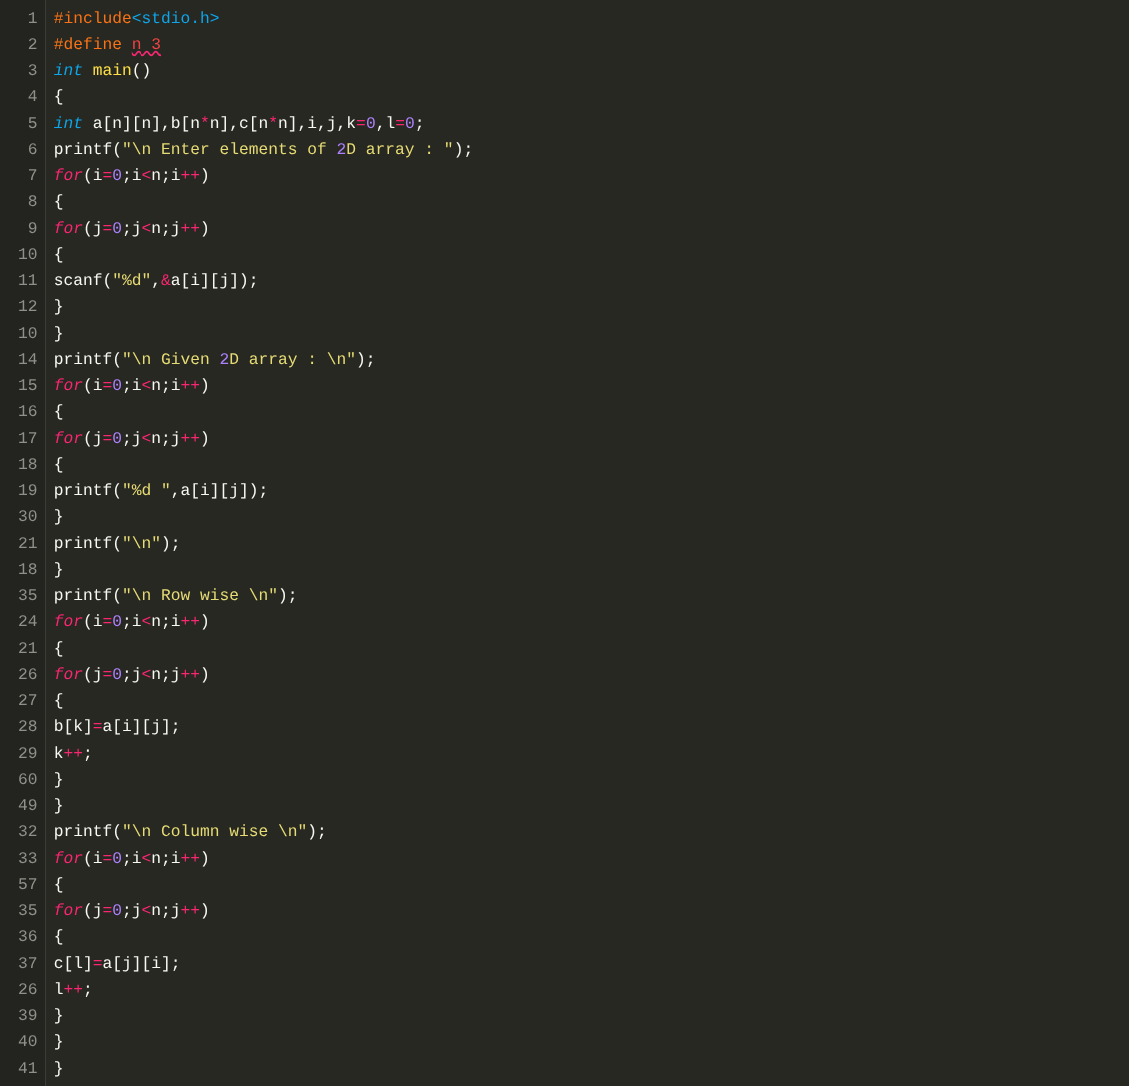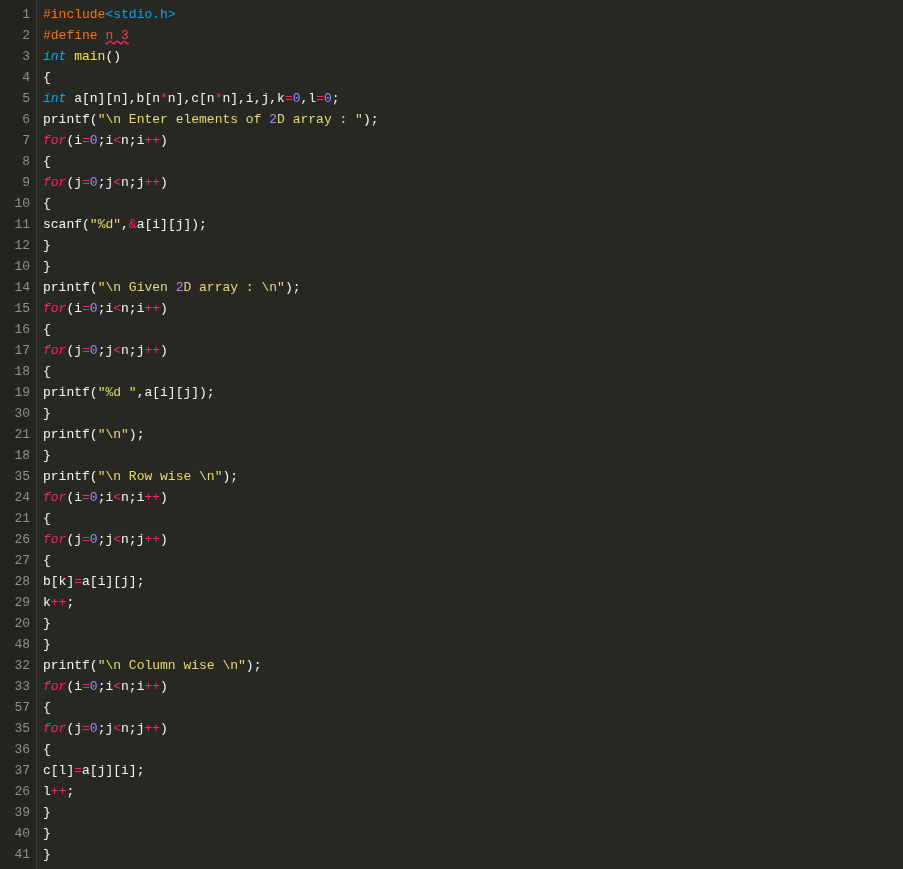--- a/index.html
+++ b/index.html
@@ -77,22 +77,22 @@
       <span class="ln">30</span>
       <span class="ln">21</span>
       <span class="ln">18</span>
       <span class="ln">35</span>
       <span class="ln">24</span>
       <span class="ln">21</span>
       <span class="ln">26</span>
       <span class="ln">27</span>
       <span class="ln">28</span>
       <span class="ln">29</span>
-      <span class="ln">20</span>
-      <span class="ln">48</span>
+      <span class="ln">60</span>
+      <span class="ln">49</span>
       <span class="ln">32</span>
       <span class="ln">33</span>
       <span class="ln">57</span>
       <span class="ln">35</span>
       <span class="ln">36</span>
       <span class="ln">37</span>
       <span class="ln">26</span>
       <span class="ln">39</span>
       <span class="ln">40</span>
       <span class="ln">41</span>

